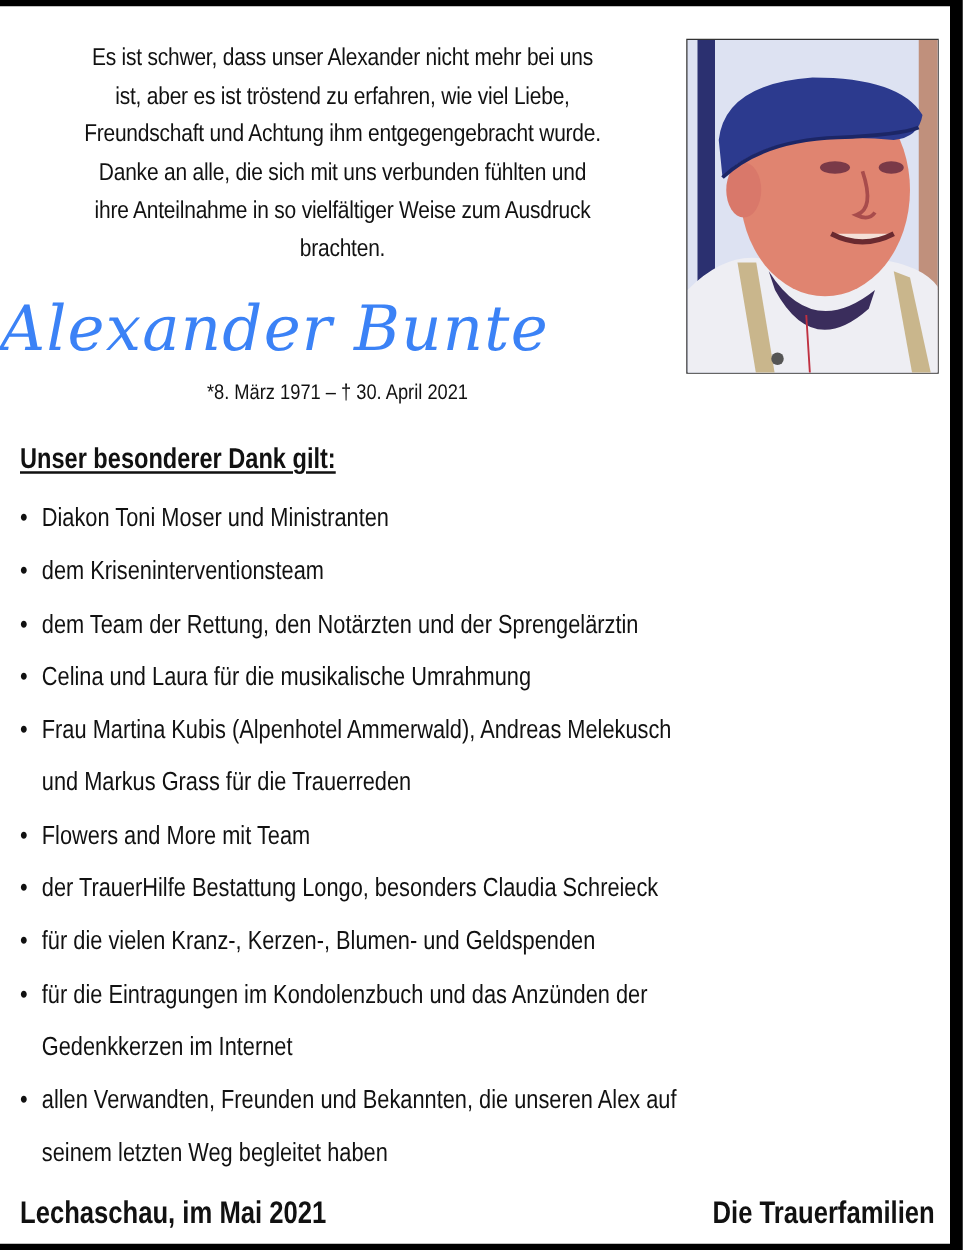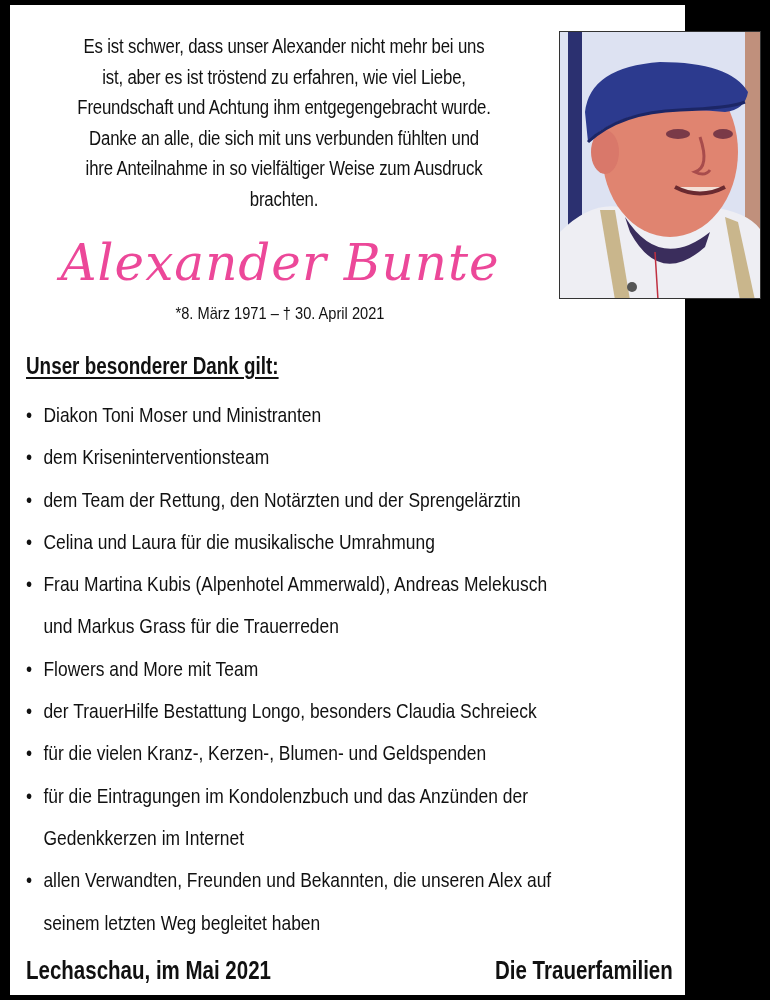--- a/index.html
+++ b/index.html
@@ -1,37 +1,37 @@
 <!DOCTYPE html>
 <html><head>
   <meta charset="utf-8">
   <style>
     * { box-sizing: border-box; margin: 0; padding: 0; }
     html, body { width: 770px; height: 1000px; background: #000; overflow: hidden; }
     .card {
-      position: absolute; left: 10px; top: 5px; width: 675px; height: 990px;
+      position: absolute; left: 0; top: 5px; width: 760px; height: 990px;
       background: #fff; color: #111;
       font-family: "Liberation Sans", sans-serif;
     }
     .intro {
       position: absolute; left: 14px; top: 26px; width: 520px;
       text-align: center; font-size: 19.5px; line-height: 30.5px;
       transform: scaleX(0.86); transform-origin: center top;
       letter-spacing: -0.2px;
     }
     .intro span { display: block; white-space: nowrap; }
     .photo {
       position: absolute; left: 549px; top: 26px; width: 202px; height: 268px;
       border: 1.5px solid #333; overflow: hidden;
       background: linear-gradient(90deg, #9aa4c4 0%, #c8cde8 40%, #dfe4f5 80%, #c88c7a 100%);
     }
     .name {
-      position: absolute; left: 0; top: 228px; width: 540px; text-align: center;
+      position: absolute; left: 0; top: 228px; width: 540px; text-align: left;
       font-family: "DejaVu Serif", serif; font-style: italic;
-      font-size: 50px; line-height: 60px; color: #ec4899;
+      font-size: 50px; line-height: 60px; color: #3b82f6;
       letter-spacing: 1px;
     }
     .dates {
       position: absolute; left: 0; top: 298px; width: 540px; text-align: center;
       font-size: 17px; line-height: 22px;
       transform: scaleX(0.86); transform-origin: center top;
     }
     .thanks-heading {
       position: absolute; left: 16px; top: 347px;
       font-size: 23px; line-height: 28px; font-weight: bold;

